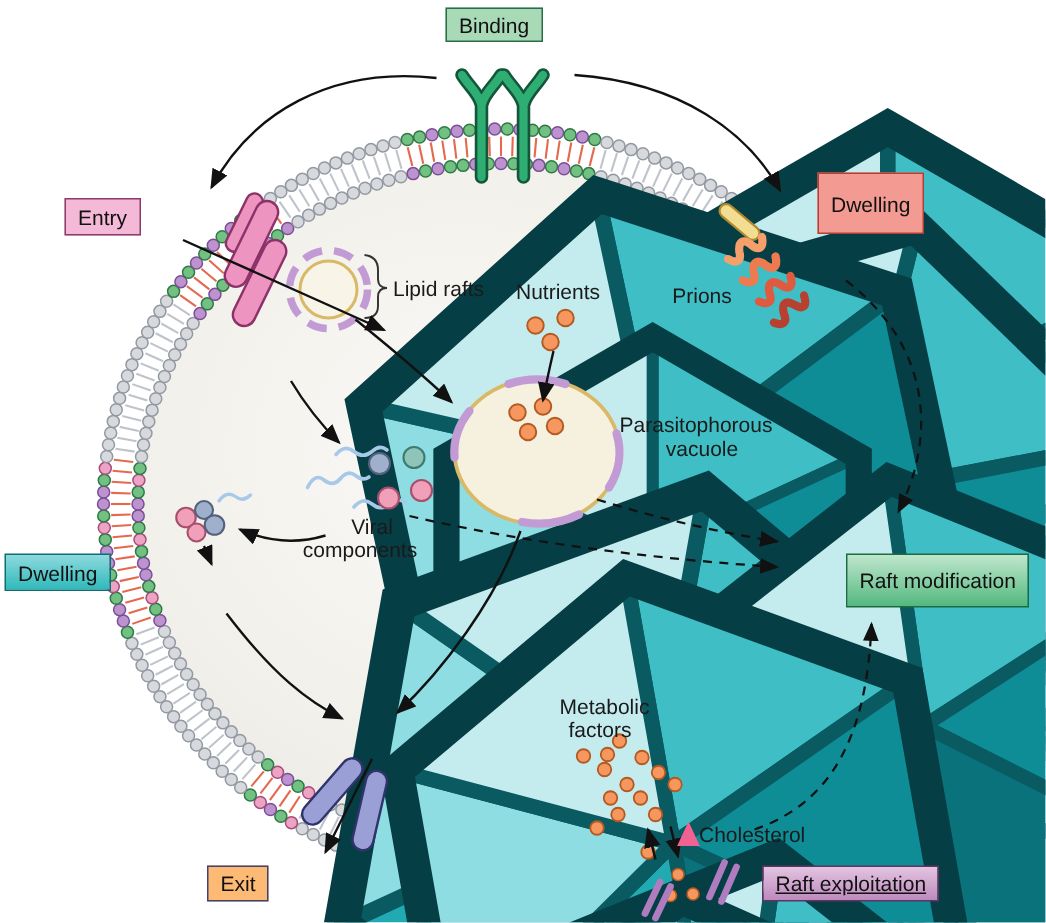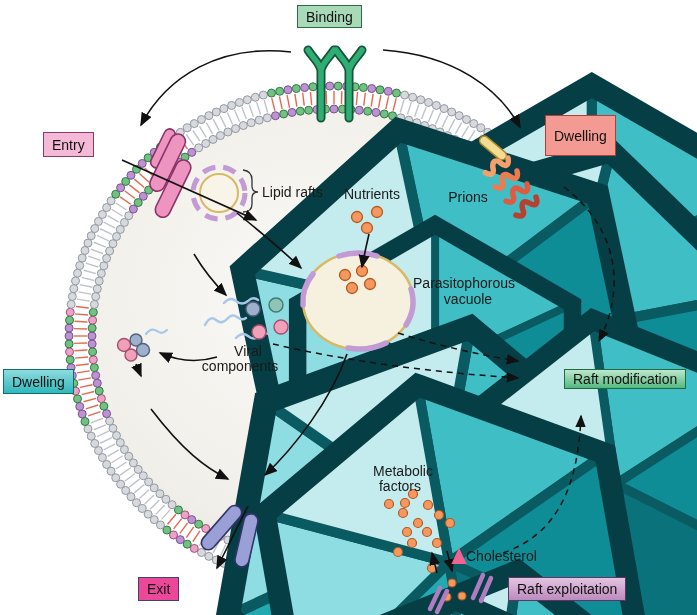--- a/index.html
+++ b/index.html
@@ -8,22 +8,22 @@
   svg{position:absolute;left:0;top:0;}
   svg text{font-family:"Liberation Sans",sans-serif;font-size:14px;fill:#1a1a1a;}
   .label-box{position:absolute;display:flex;align-items:center;justify-content:center;
       font-size:14px;color:#111;padding:2px 8px;border:1.5px solid #333;border-radius:0;
       white-space:nowrap;box-sizing:border-box;}
   .box-binding{background:#a9dab8;border-color:#2b6e45;}
   .box-entry{background:#f4b9d7;border-color:#8c3a6b;}
   .box-dwelling{background:#f39a92;border-color:#b23f35;}
   .box-assembly{background:linear-gradient(180deg,#8edade,#2fb9bb);border-color:#0d6f71;}
   .box-raftmod{background:linear-gradient(180deg,#bfe7cd,#54b87f);border-color:#1d6b40;}
-  .box-exit{background:#ec4899;border-color:#3f4273;}
-  .box-raftexploit{background:linear-gradient(180deg,#e3c4e1,#bd8abd);border-color:#5e3460;}
+  .box-exit{background:#fdba74;border-color:#3f4273;}
+  .box-raftexploit{background:linear-gradient(180deg,#e3c4e1,#bd8abd);border-color:#5e3460;text-decoration:underline;}
 </style>
 </head>
 <body>
 
 <div id="canvas">
 <svg width="697" height="615" viewBox="0 0 697 615">
   <defs>
     <radialGradient id="cellgrad" cx="45%" cy="42%" r="65%">
       <stop offset="0%" stop-color="#faf9f6"></stop>
       <stop offset="75%" stop-color="#f1efe9"></stop>
@@ -793,16 +793,16 @@
   <text x="240" y="371" text-anchor="middle">components</text>
   <text x="403" y="476" text-anchor="middle">Metabolic</text>
   <text x="400" y="491" text-anchor="middle">factors</text>
   <text x="466" y="561">Cholesterol</text>
 </svg>
 
 <div class="label-box box-binding" style="left:297px;top:5px;height:23px;">Binding</div>
 <div class="label-box box-entry" style="left:43px;top:132px;height:25px;">Entry</div>
 <div class="label-box box-dwelling" style="left:545px;top:115px;height:41px;">Dwelling</div>
 <div class="label-box box-assembly" style="left:3px;top:369px;height:25px;">Dwelling</div>
-<div class="label-box box-raftmod" style="left:564px;top:369px;height:20px;">Raft modification</div>
+<div class="label-box box-raftmod" style="left:564px;top:369px;height:36px;">Raft modification</div>
 <div class="label-box box-exit" style="left:138px;top:577px;height:24px;">Exit</div>
 <div class="label-box box-raftexploit" style="left:508px;top:577px;height:24px;">Raft exploitation</div>
 </div>
 
 </body></html>

